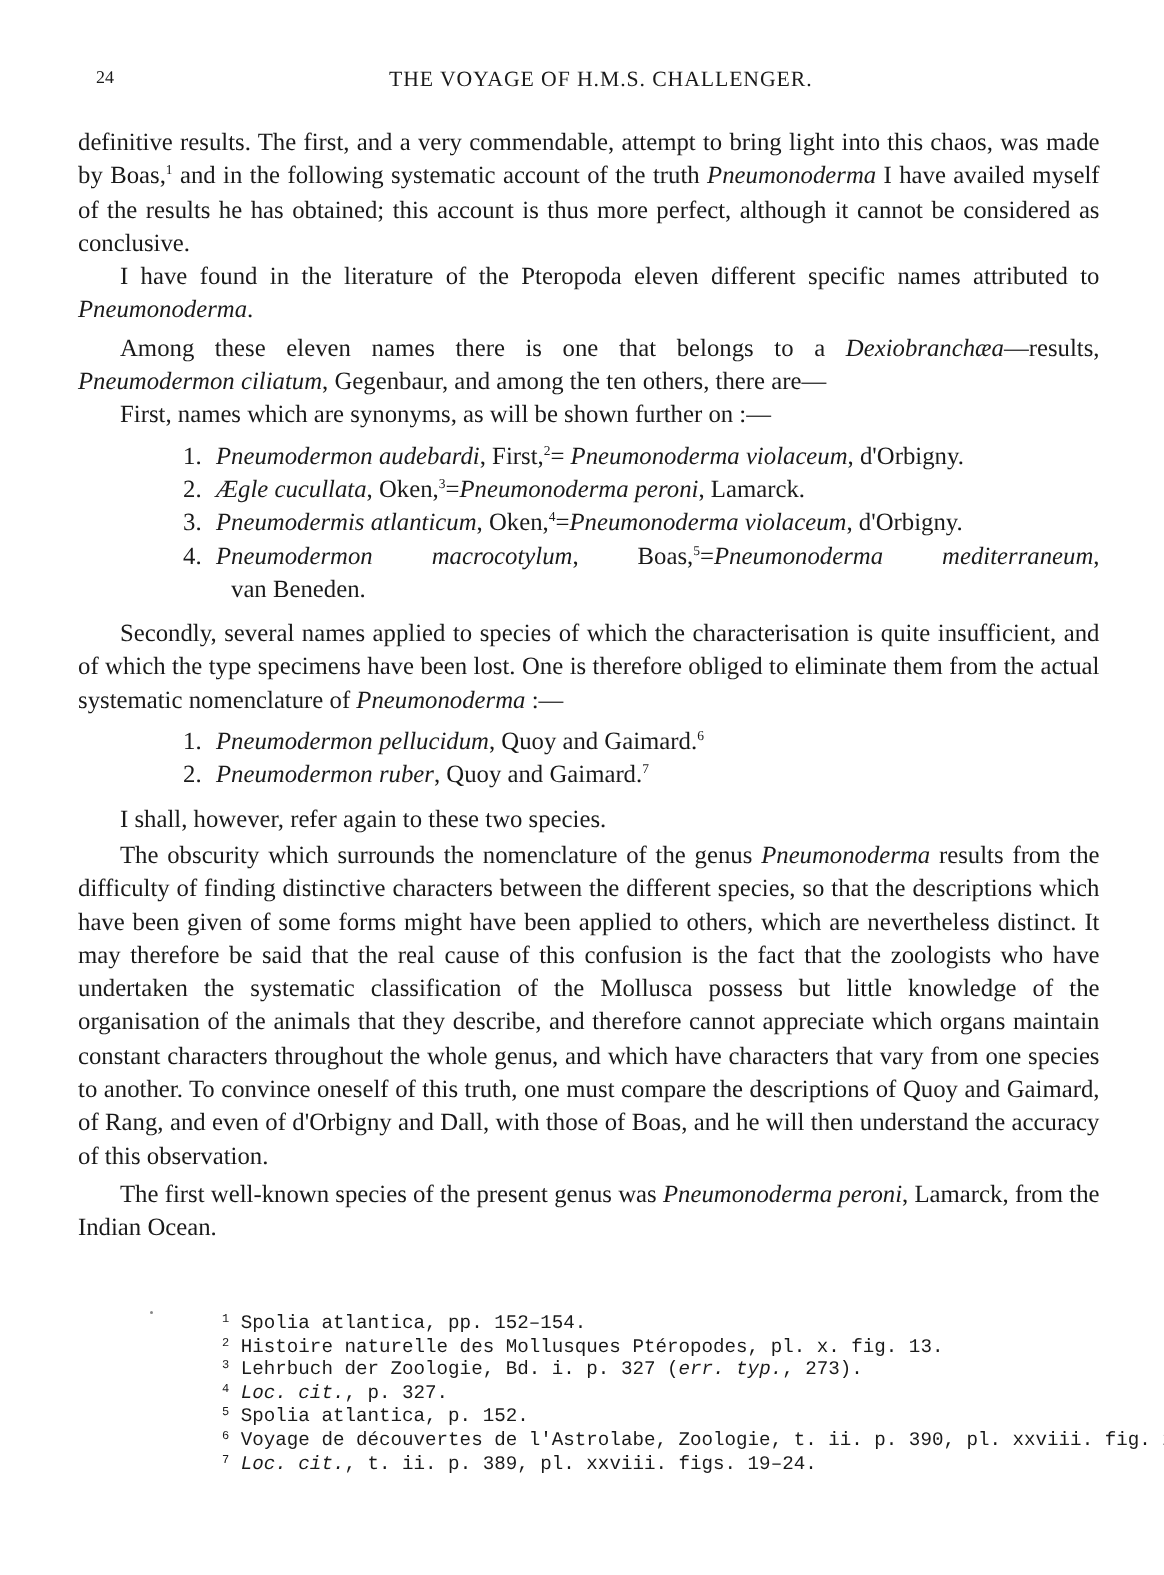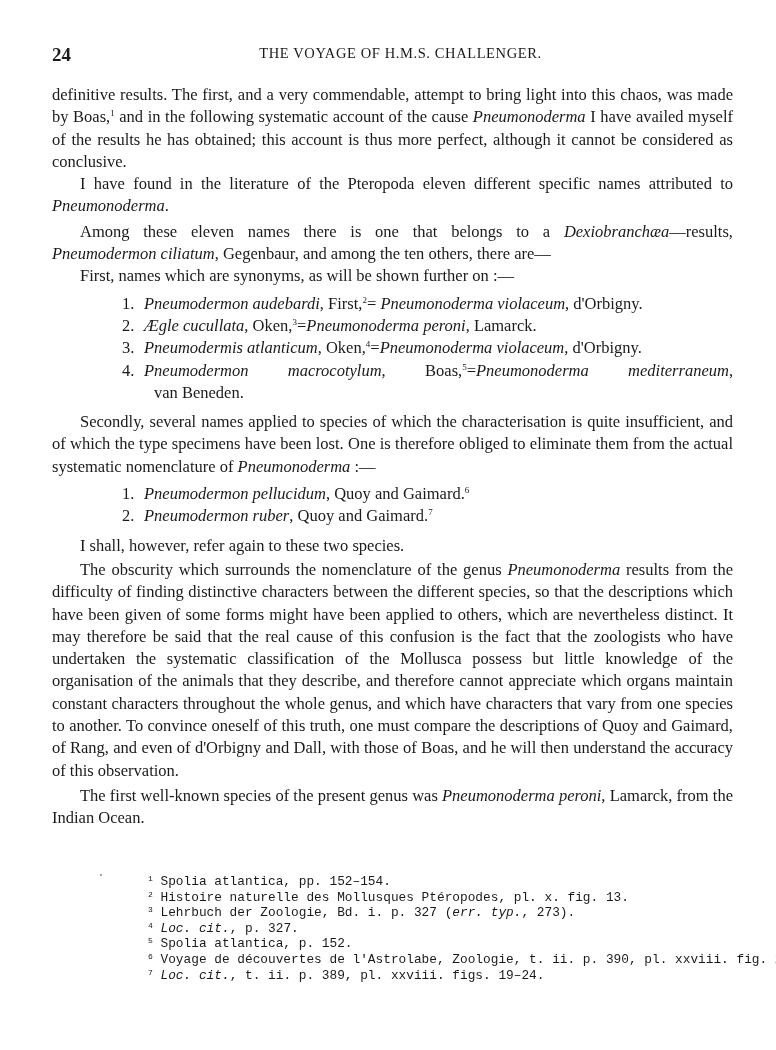--- a/index.html
+++ b/index.html
@@ -1,20 +1,20 @@
 <!DOCTYPE html>
 <html><head>
 <meta charset="utf-8">
 <style>
   html, body { margin: 0; padding: 0; background: #ffffff; }
   body { width: 776px; height: 1050px; position: relative; overflow: hidden;
          font-family: "Liberation Serif", "DejaVu Serif", serif; color: #1a1a1a; }
   .page { position: absolute; left: 52px; top: 0; width: 681px; }
   .running-head { position: absolute; top: 44px; left: 0; width: 681px; height: 22px; }
-  .page-num { position: absolute; left: 0; top: 0; font-size: 19px; font-weight: bold; }
+  .page-num { position: absolute; left: 12px; top: 0; font-size: 12px; font-weight: normal; }
   .running-title { position: absolute; left: 16px; right: 0; top: 1px; text-align: center;
                    font-size: 14.5px; letter-spacing: 0.6px; }
   .body { position: absolute; top: 84px; left: 0; width: 681px; font-size: 16.5px; line-height: 22.3px; }
   .p { margin: 0; text-align: justify; text-align-last: left; }
   .p.indent { text-indent: 28px; }
   .list { margin: 5px 0 7px 0; padding: 0; list-style: none; }
   .li { padding-left: 100px; text-indent: -30px; margin: 0; line-height: 22.3px; }
   .li .num { display: inline-block; width: 22px; text-indent: 0; }
   .li-cont { padding-left: 100px; }
   i { font-style: italic; }
@@ -30,21 +30,21 @@
 
 <div class="page">
 
   <div class="running-head">
     <span class="page-num">24</span>
     <div class="running-title">THE VOYAGE OF H.M.S. CHALLENGER.</div>
   </div>
 
   <div class="body">
 
-    <p class="p"><span>definitive results.  The first, and a very commendable, attempt to bring light into this chaos, was made by Boas,</span><sup>1</sup><span> and in the following systematic account of the cause </span><i>Pneumonoderma</i><span> I have availed myself of the results he has obtained; this account is thus more perfect, although it cannot be considered as conclusive.</span></p>
+    <p class="p"><span>definitive results.  The first, and a very commendable, attempt to bring light into this chaos, was made by Boas,</span><sup>1</sup><span> and in the following systematic account of the truth </span><i>Pneumonoderma</i><span> I have availed myself of the results he has obtained; this account is thus more perfect, although it cannot be considered as conclusive.</span></p>
 
     <p class="p indent"><span>I have found in the literature of the Pteropoda eleven different specific names attributed to </span><i>Pneumonoderma</i><span>.</span></p>
 
     <p class="p indent" style="margin-top:3px"><span>Among these eleven names there is one that belongs to a </span><i>Dexiobranchæa</i><span>—results, </span><i>Pneumodermon ciliatum</i><span>, Gegenbaur, and among the ten others, there are—</span></p>
 
     <p class="p indent"><span>First, names which are synonyms, as will be shown further on :—</span></p>
 
     <div class="list">
       <p class="li"><span class="num">1.</span><i>Pneumodermon audebardi</i><span>, First,</span><sup>2</sup><span>= </span><i>Pneumonoderma violaceum</i><span>, d'Orbigny.</span></p>
       <p class="li"><span class="num">2.</span><i>Ægle cucullata</i><span>, Oken,</span><sup>3</sup><span>=</span><i>Pneumonoderma peroni</i><span>, Lamarck.</span></p>

